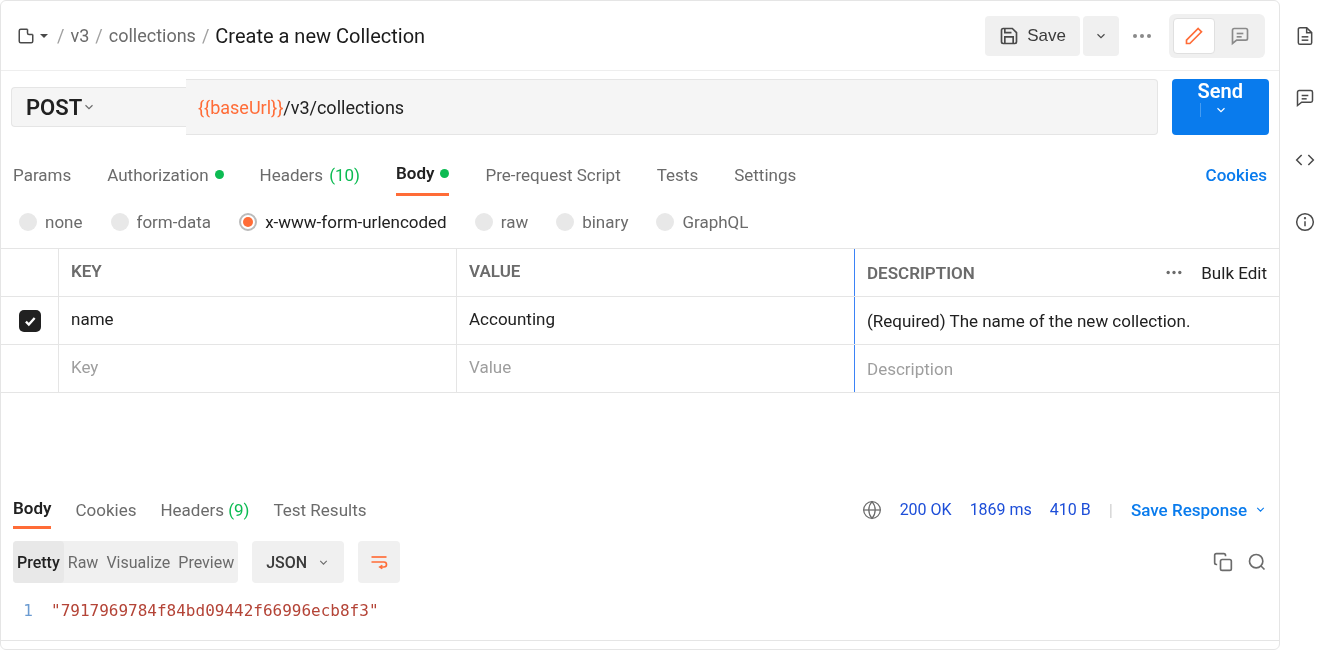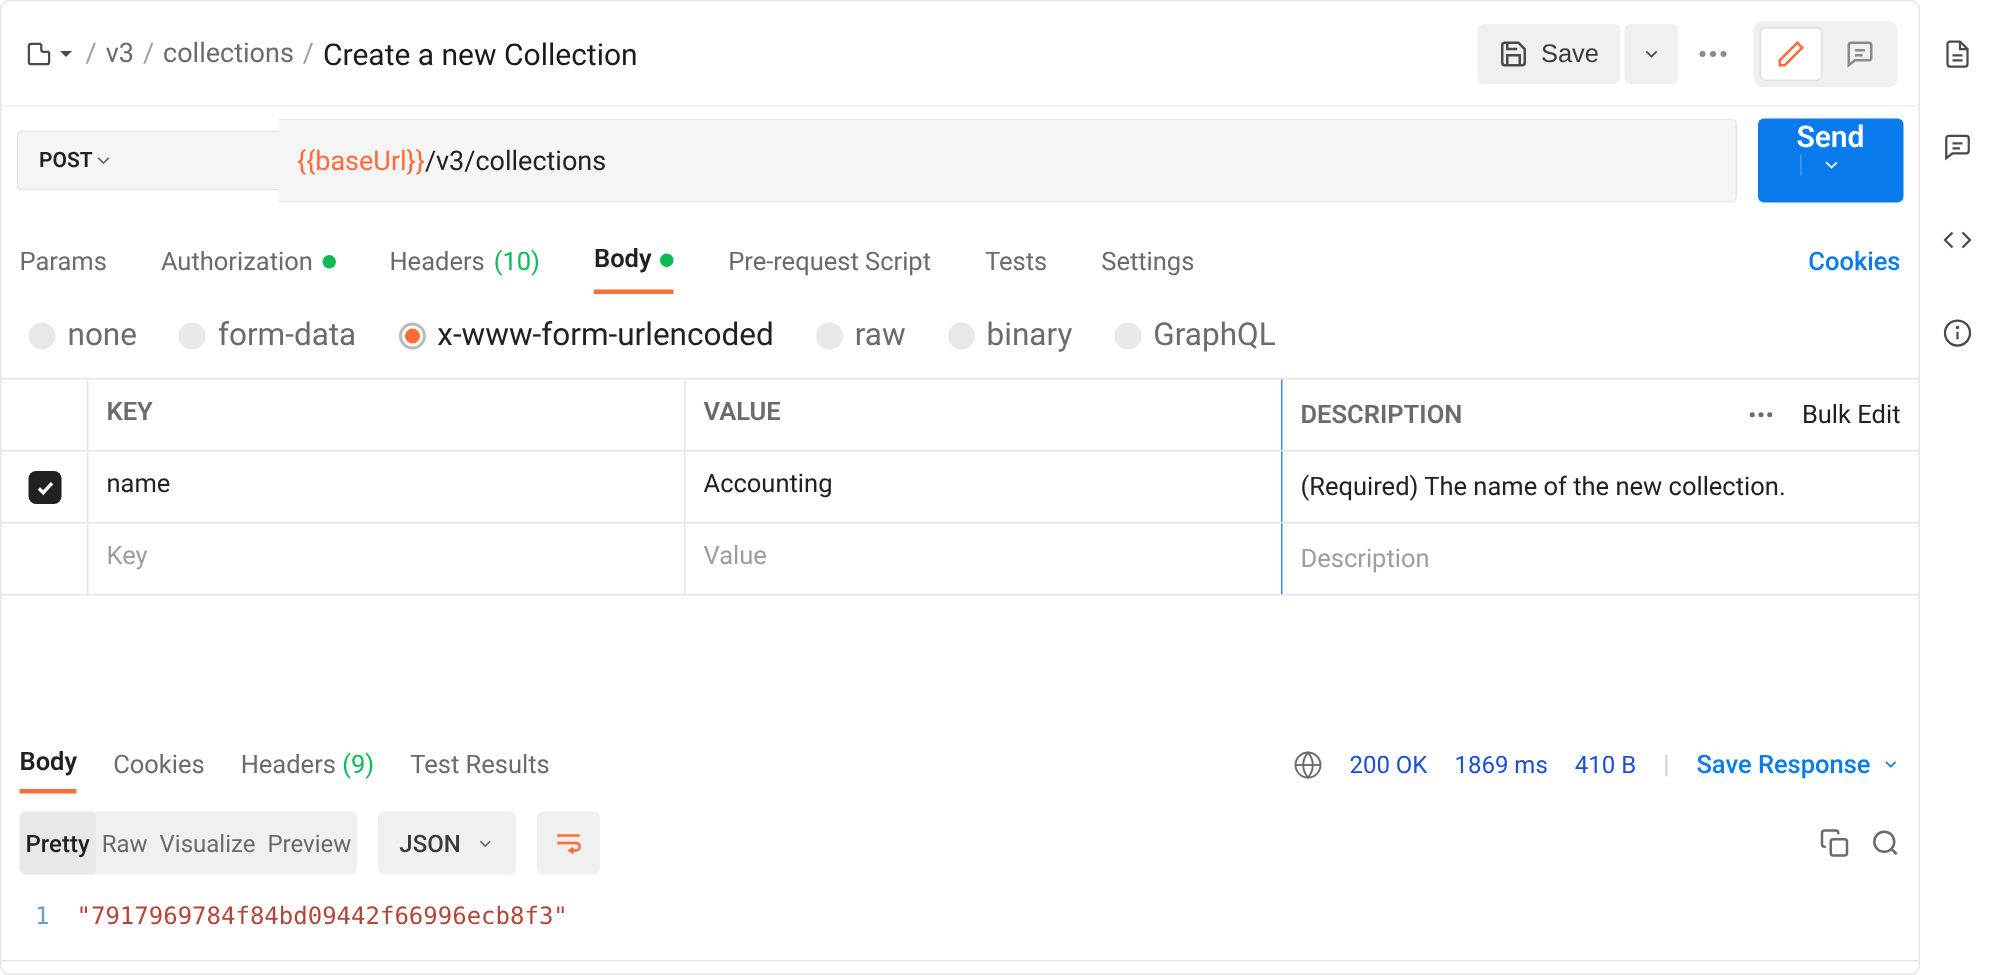--- a/index.html
+++ b/index.html
@@ -33,21 +33,21 @@
   .mode-active { background:#fff; border:1px solid #e0e0e0; }
   .pencil { color:#ff6c37; }
   .comment { color:#8a8a8a; }
 
   
   .request-row { display:flex; padding: 8px 10px; gap: 0; align-items:center;}
   .method-select {
     display:flex; align-items:center; justify-content:flex-start;
     width: 175px; height: 40px; background:#f5f5f5; border:1px solid #e5e5e5;
     border-right:none; border-radius:4px 0 0 4px; padding:0 14px;
-    font-size:14px; font-weight:600; cursor:pointer;
+    font-size:22px; font-weight:600; cursor:pointer;
   }
   .url-bar {
     flex:1; height:56px; background:#f5f5f5; border:1px solid #e5e5e5;
     border-left:none; border-radius:0 4px 4px 0; display:flex; align-items:center;
     padding:0 12px; font-size:18px;
   }
   .url-var { color:#ff6c37; }
   .url-path { color:#212121; }
   .send-btn {
     margin-left:14px; height:56px; background:#097bed; color:#fff;
@@ -59,21 +59,21 @@
 
   
   .req-tabs { display:flex; align-items:center; padding:10px 12px 0 12px; gap:36px; font-size:17px; color:#6b6b6b;}
   .req-tab { display:flex; align-items:center; gap:6px; padding:10px 0; cursor:pointer;}
   .req-tab.active { color:#212121; font-weight:600; border-bottom:3px solid #ff6c37; }
   .dot-green { width:9px; height:9px; border-radius:50%; background:#0cbb52; }
   .count-green { color:#0cbb52; }
   .cookies-link { margin-left:auto; color:#097bed; font-weight:500;}
 
   
-  .body-radios { display:flex; align-items:center; gap:28px; padding:16px 18px; font-size:21px; color:#6b6b6b;}
+  .body-radios { display:flex; align-items:center; gap:28px; padding:16px 18px; font-size:17px; color:#6b6b6b;}
   .radio { display:flex; align-items:center; gap:8px; cursor:pointer;}
   .radio-circle { width:18px; height:18px; border-radius:50%; background:#e8e8e8; display:flex; align-items:center; justify-content:center;}
   .radio-circle.sel { background:#fff; border:2px solid #bbb;}
   .radio-dot { width:10px; height:10px; border-radius:50%; background:#ff6c37;}
 
   
   .kv-table { border-top:1px solid #e5e5e5; font-size:17px; }
   .kv-row { display:flex; border-bottom:1px solid #e5e5e5; min-height:48px;}
   .kv-check { width:58px; display:flex; align-items:center; justify-content:center; border-right:1px solid #e5e5e5;}
   .kv-key { flex:0 0 398px; padding:12px; border-right:1px solid #e5e5e5;}

